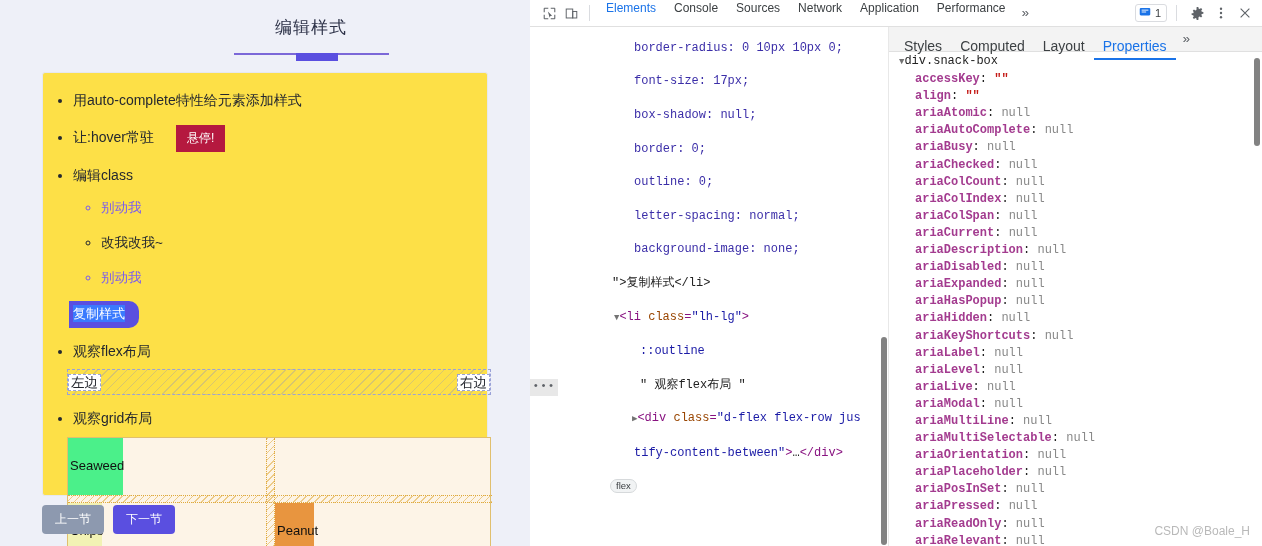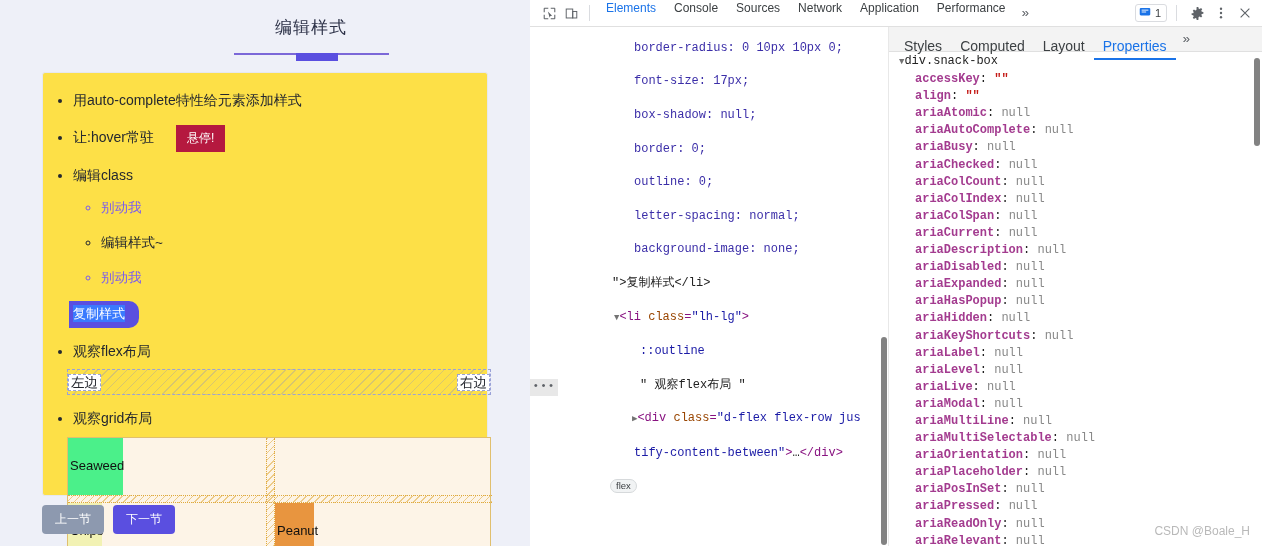--- a/index.html
+++ b/index.html
@@ -227,21 +227,21 @@
       </li>
 
       <li>
         <span>编辑class</span>
 
         <ul class="lvl2">
           <li class="hl">
             <span>别动我</span>
           </li>
           <li>
-            <span>编辑样式~</span>
+            <span>改我改我~</span>
           </li>
           <li class="hl">
             <span>别动我</span>
           </li>
         </ul>
 
         <button class="btn-copy"><span class="sel">复制样式</span></button>
       </li>
 
       <li>

